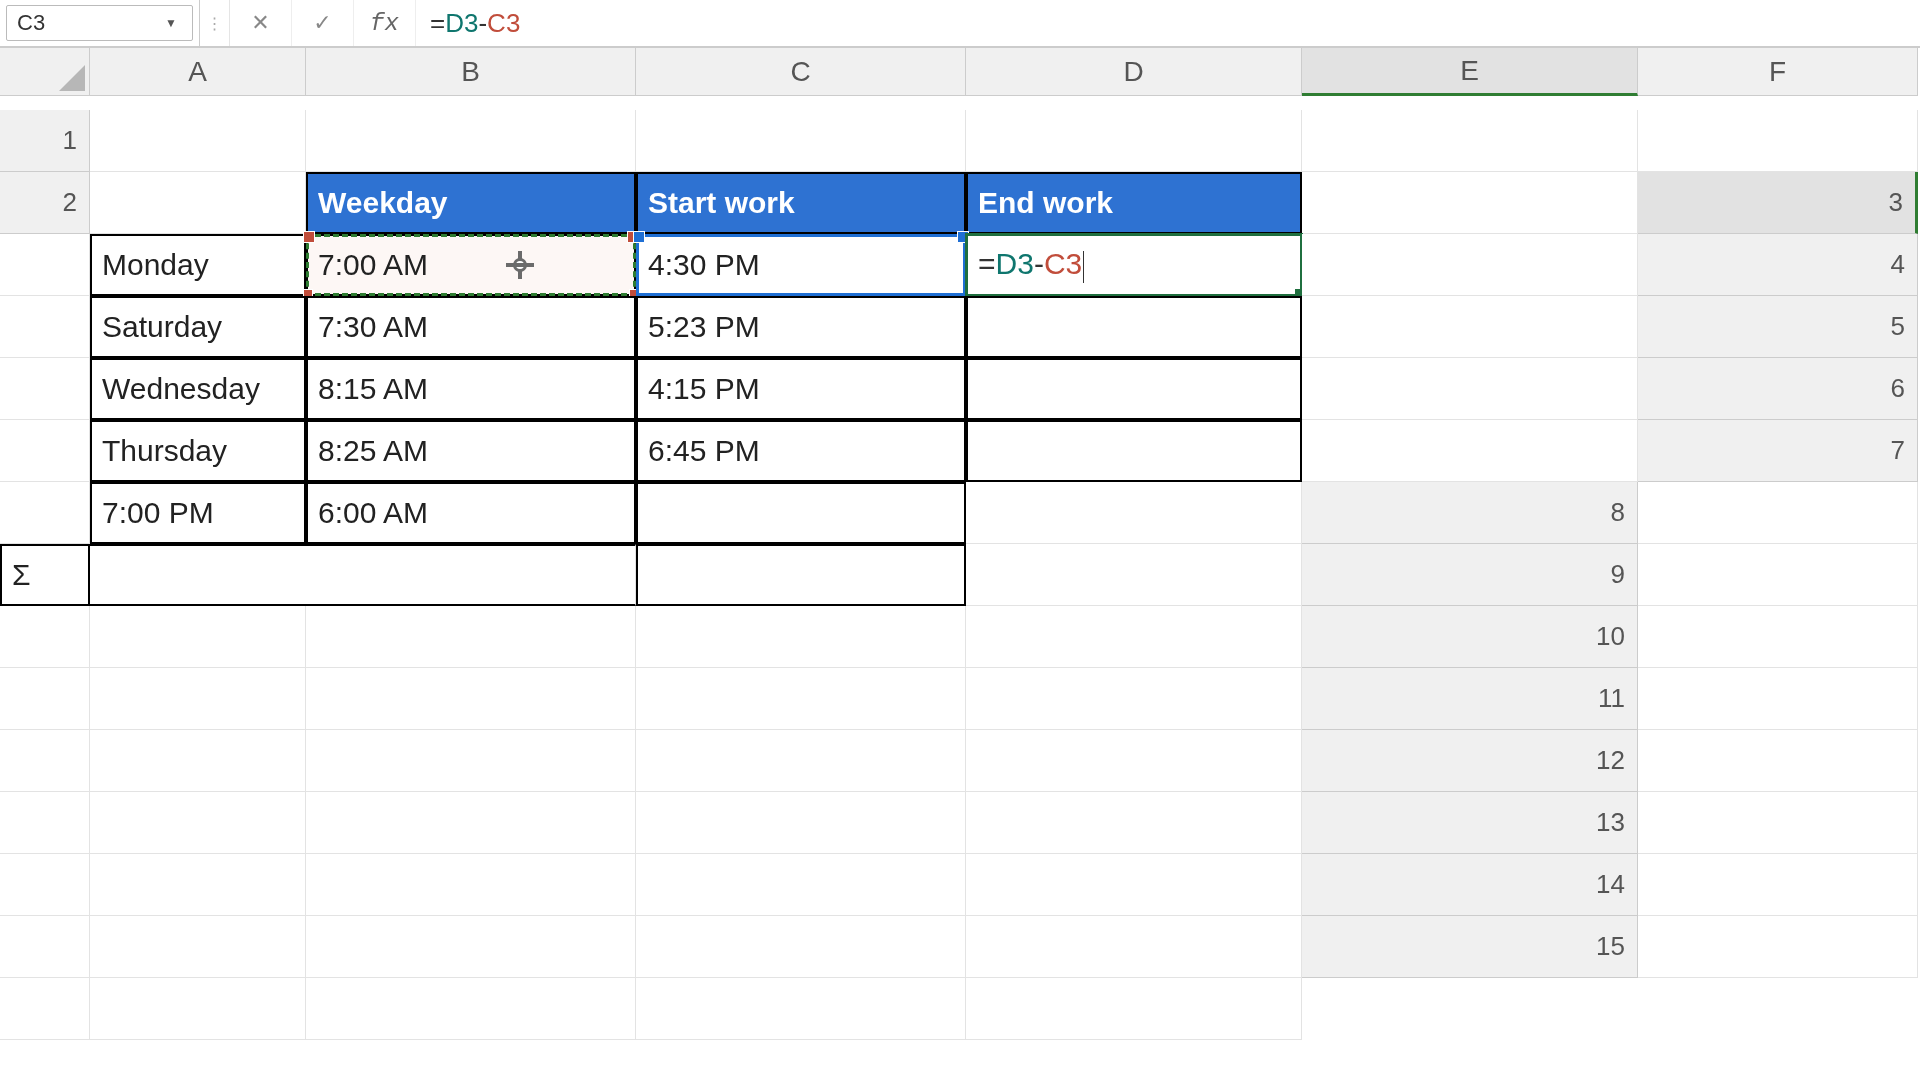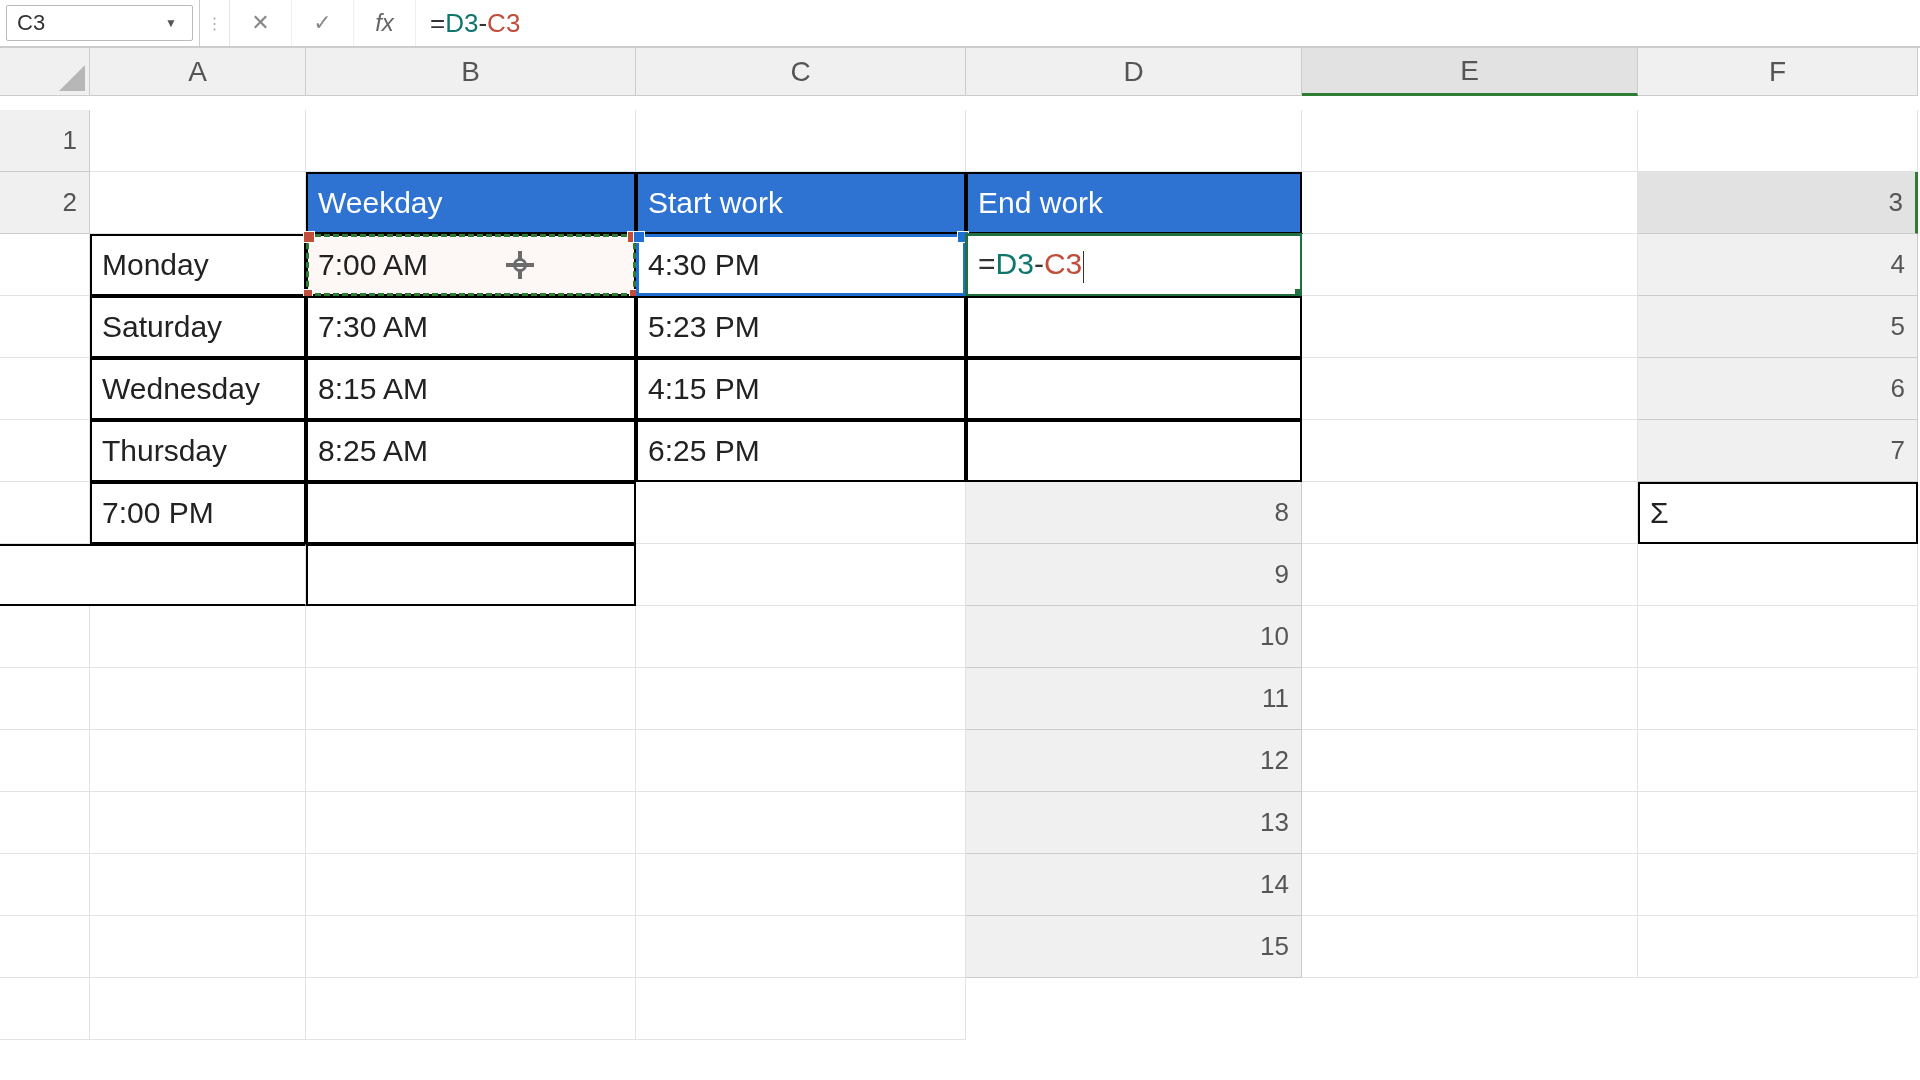--- a/index.html
+++ b/index.html
@@ -50,21 +50,21 @@
   }
   .fb-btn {
     width: 62px;
     display: flex;
     align-items: center;
     justify-content: center;
     font-size: 22px;
     color: #888;
     border-right: 1px solid #eee;
   }
-  .fx-btn { font-style: italic; font-family: Liberation Sans, sans-serif; font-size: 24px; color: #666; }
+  .fx-btn { font-style: italic; font-family: Liberation Mono, monospace; font-size: 24px; color: #666; }
   .formula-input {
     flex: 1;
     display: flex;
     align-items: center;
     padding: 0 14px;
     font-size: 26px;
     color: #333;
   }
 
   .sheet {
@@ -110,21 +110,21 @@
     display: flex;
     align-items: center;
     color: #222;
     background: #fff;
     position: relative;
   }
 
   .tbl-head {
     background: #2e72d2;
     color: #fff;
-    font-weight: 400;
+    font-weight: 700;
     border: 2px solid #000 !important;
   }
   .tbl-cell { border: 2px solid #000 !important; }
   .tbl-top { border-top: 2px solid #000 !important; }
   .tbl-bottom { border-bottom: 2px solid #000 !important; }
   .tbl-left { border-left: 2px solid #000 !important; }
   .tbl-right { border-right: 2px solid #000 !important; }
 
   .marching {
     outline: 3px dashed #2f7d32;
@@ -293,27 +293,28 @@
   <div class="cell tbl-cell tbl-left">Wednesday</div>
   <div class="cell tbl-cell">8:15 AM</div>
   <div class="cell tbl-cell">4:15 PM</div>
   <div class="cell tbl-cell tbl-right"></div>
   <div class="cell"></div>
 
   <div class="row-head">6</div>
   <div class="cell"></div>
   <div class="cell tbl-cell tbl-left">Thursday</div>
   <div class="cell tbl-cell">8:25 AM</div>
-  <div class="cell tbl-cell">6:25 PM</div>
+  <div class="cell tbl-cell">6:45 PM</div>
   <div class="cell tbl-cell tbl-right"></div>
   <div class="cell"></div>
 
   <div class="row-head">7</div>
   <div class="cell"></div>
   <div class="cell tbl-cell">7:00 PM</div>
+  <div class="cell tbl-cell">6:00 AM</div>
   <div class="cell tbl-cell tbl-right"></div>
   <div class="cell"></div>
 
   <div class="row-head">8</div>
   <div class="cell"></div>
   <div class="cell tbl-cell tbl-left tbl-bottom" style="border-right:none">Σ</div>
   <div class="cell tbl-bottom" style="border-right:none;border-top:2px solid #000"></div>
   <div class="cell tbl-bottom" style="border-top:2px solid #000"></div>
   <div class="cell tbl-cell tbl-right tbl-bottom"></div>
   <div class="cell"></div>

